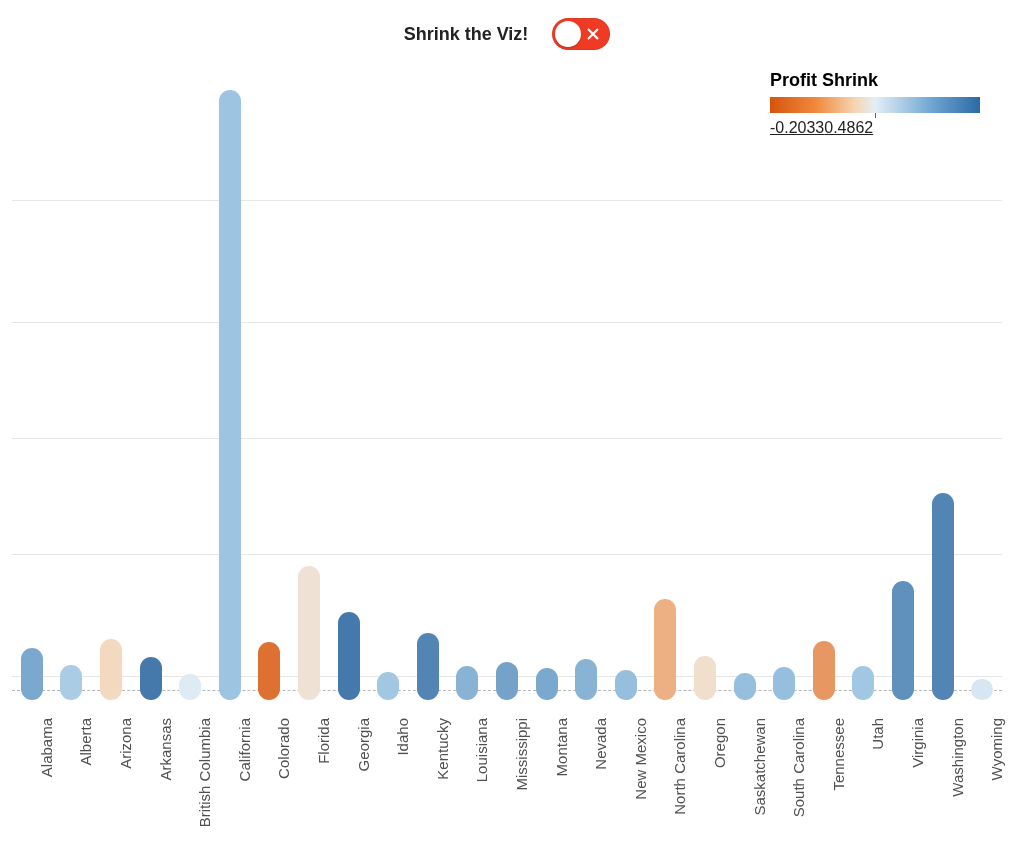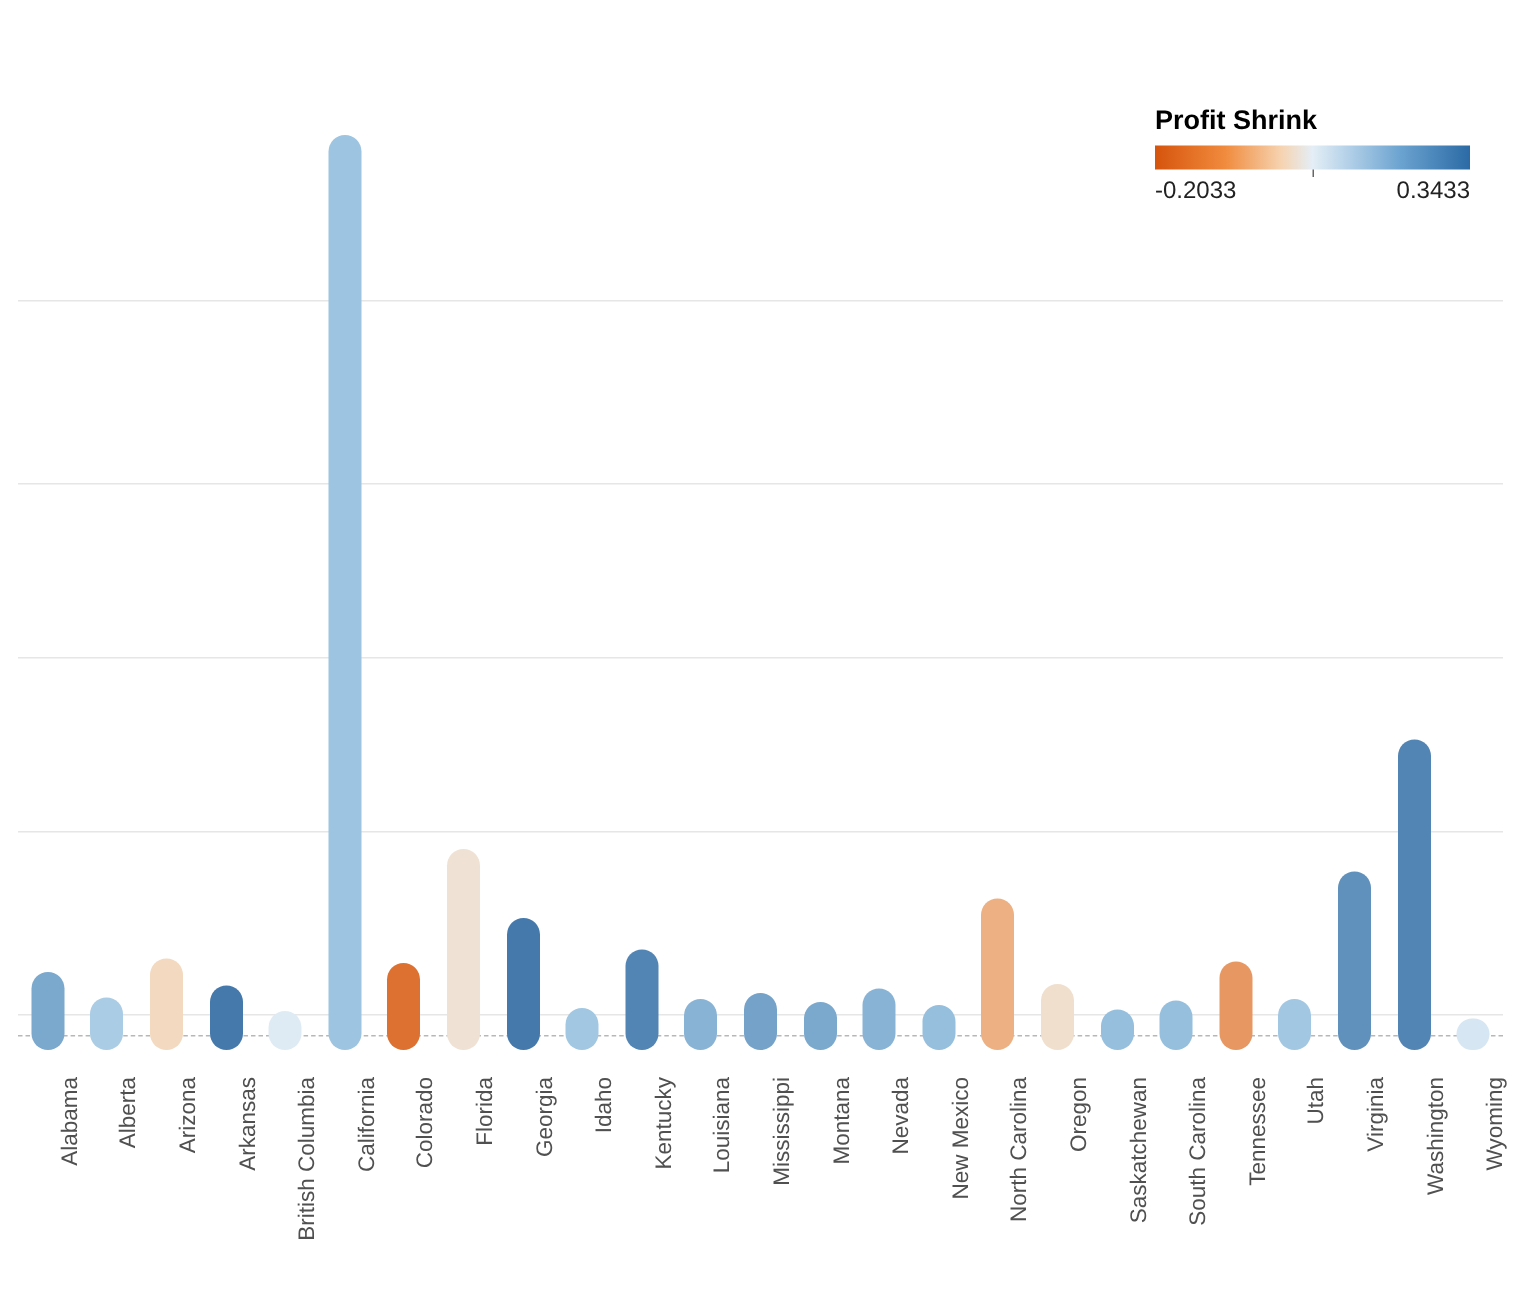--- a/index.html
+++ b/index.html
@@ -89,24 +89,24 @@
   }
   .legend .tick {
     position: absolute;
     top: 100%;
     width: 1px;
     height: 5px;
     background: #666;
   }
   .legend .labels {
     display: flex;
-    justify-content: space-between;
     font-size: 16px;
     color: #222;
     margin-top: 6px;
+    text-decoration: underline;
   }
 
   
   .plot {
     position: absolute;
     left: 12px;
     right: 12px;
     top: 90px;
     height: 610px;
   }
@@ -149,29 +149,38 @@
     transform: rotate(-90deg) translateX(-100%);
     font-size: 15px;
     color: #505050;
     white-space: nowrap;
   }
 </style>
 </head>
 <body>
 <div class="canvas">
 
+  <div class="header">
+    <div class="title">Shrink the Viz!</div>
+    <div class="toggle">
+      <div class="knob"></div>
+      <svg class="x-icon" viewBox="0 0 14 14">
+        <path d="M2 2 L12 12 M12 2 L2 12"></path>
+      </svg>
+    </div>
+  </div>
 
   <div class="legend">
     <div class="legend-title">Profit Shrink</div>
     <div class="gradient">
       <div class="tick" style="left:50%;"></div>
     </div>
     <div class="labels">
       <span>-0.2033</span>
-      <span>0.3433</span>
+      <span>0.4862</span>
     </div>
   </div>
 
   <div class="plot">
     <div class="gridline" style="top:18%;"></div>
     <div class="gridline" style="top:38%;"></div>
     <div class="gridline" style="top:57%;"></div>
     <div class="gridline" style="top:76%;"></div>
     <div class="gridline" style="top:96%;"></div>
     <div class="baseline"></div>

